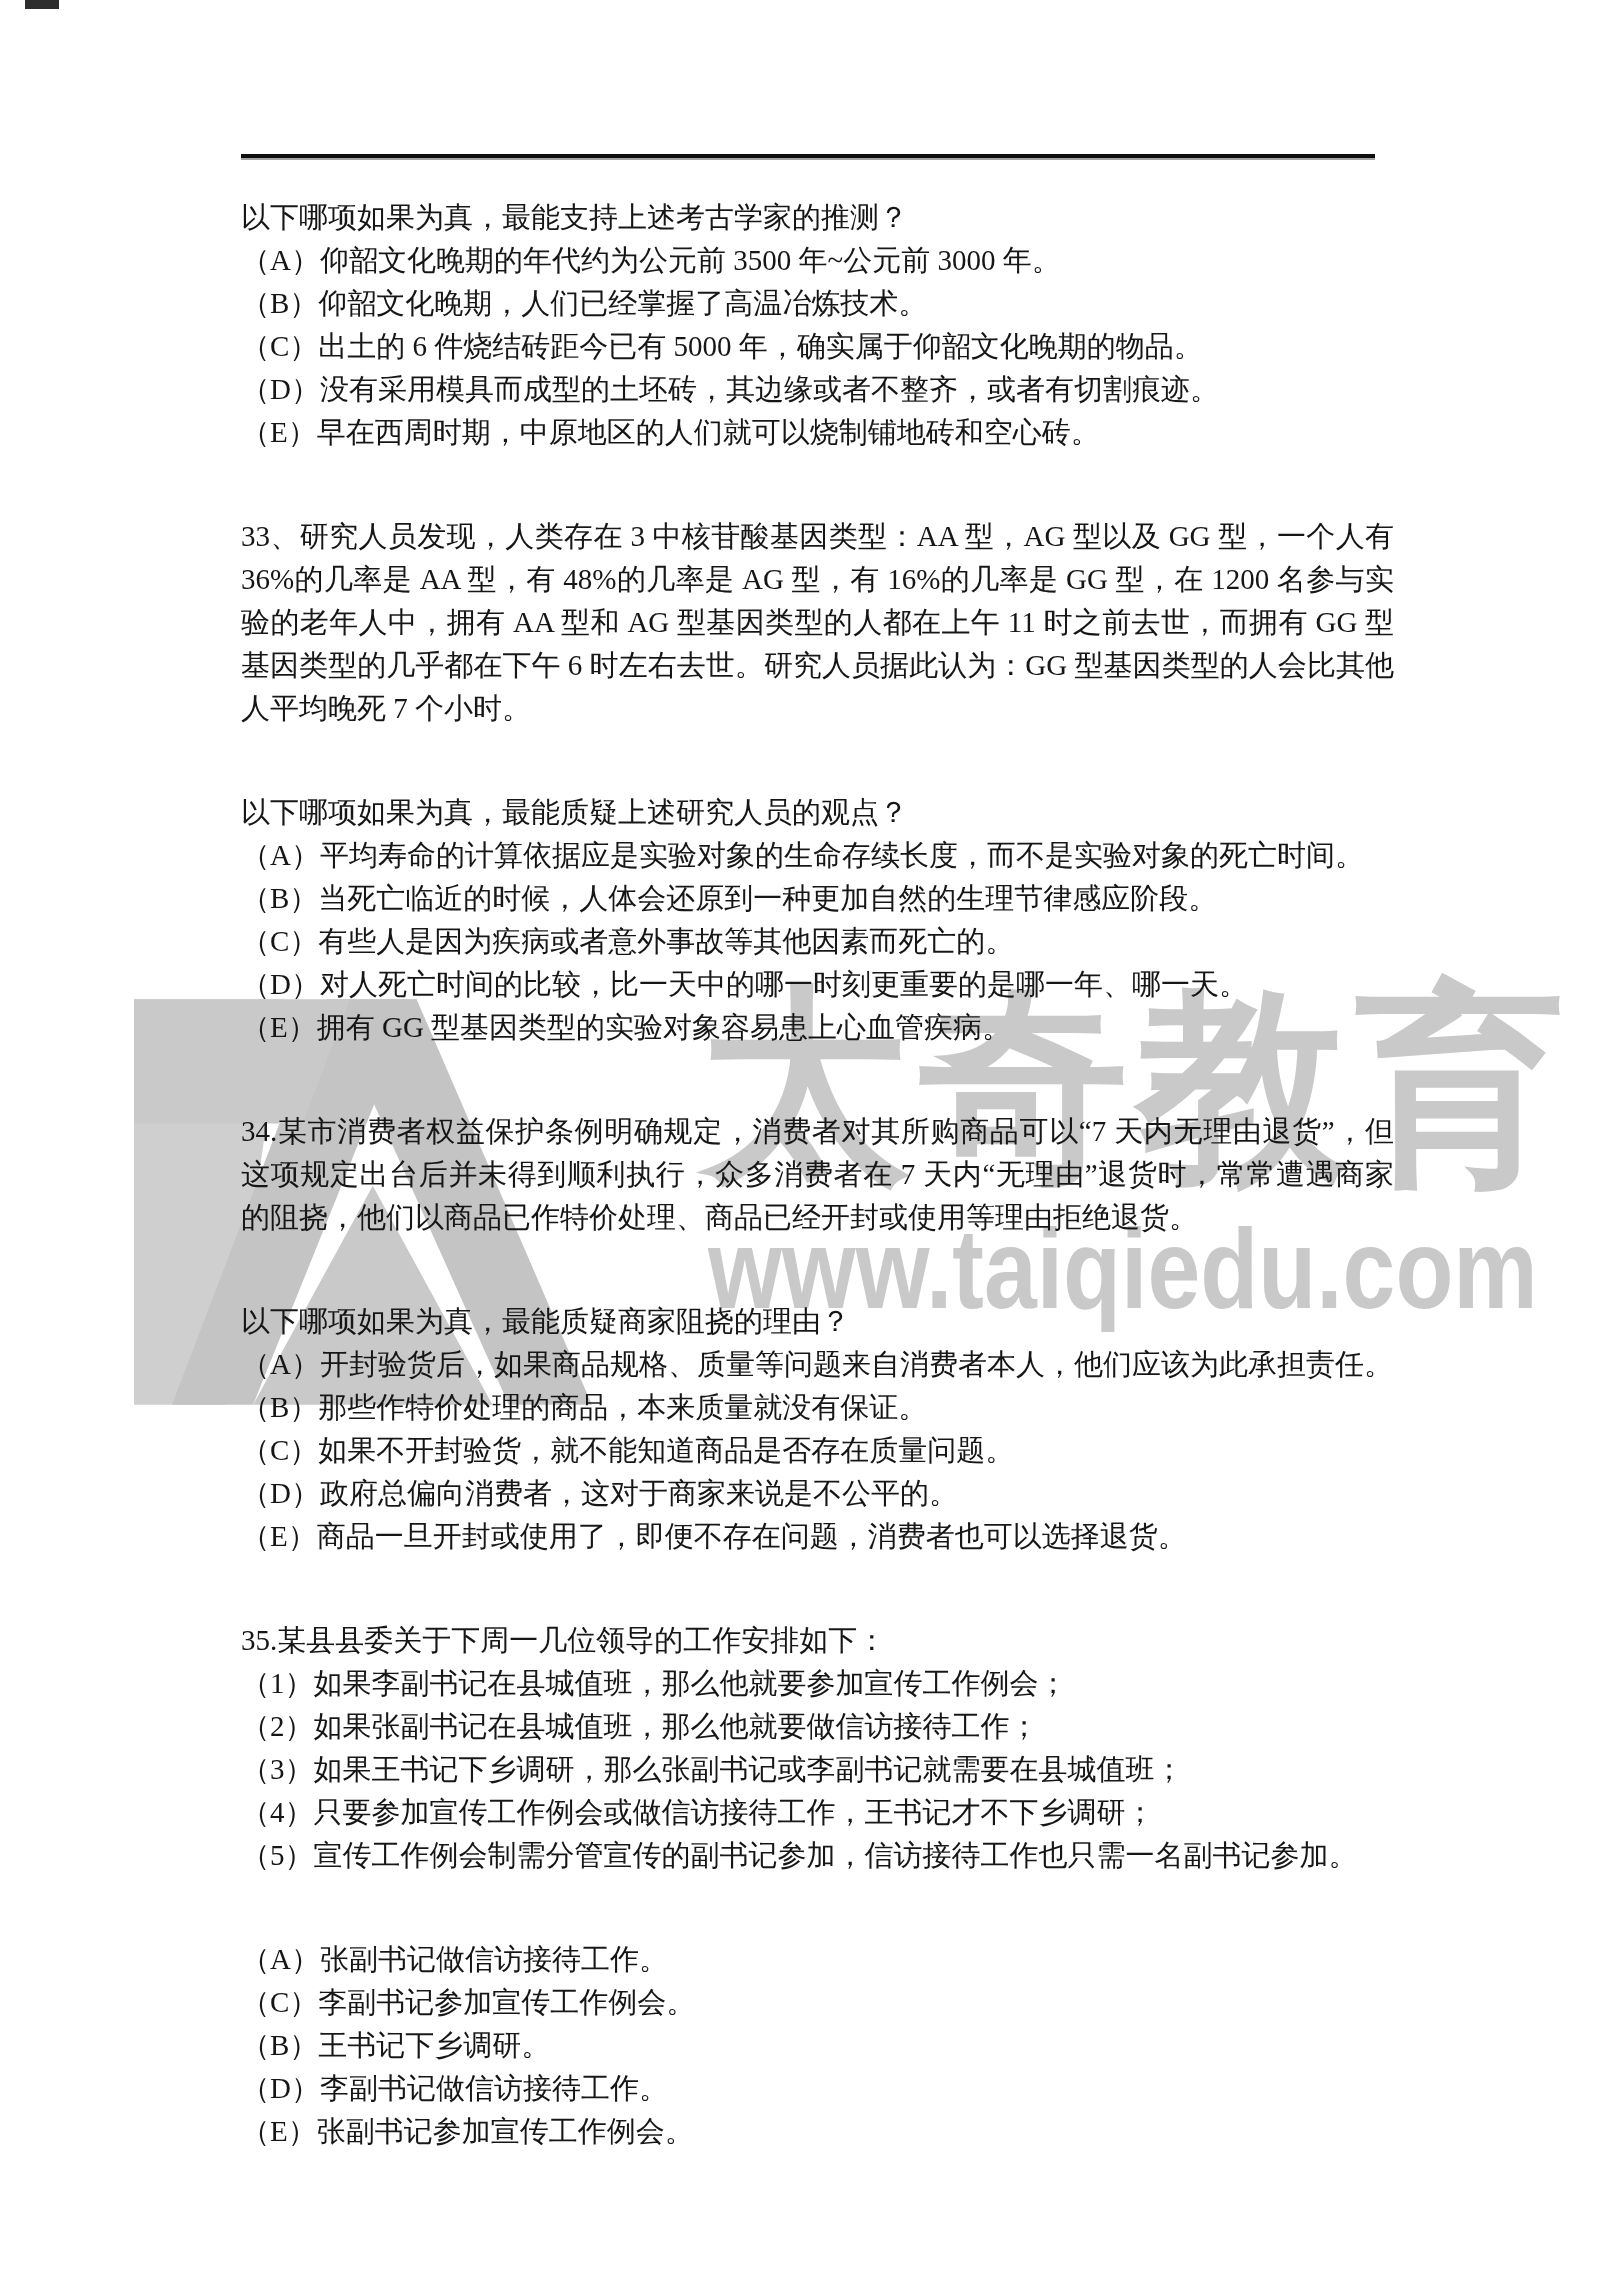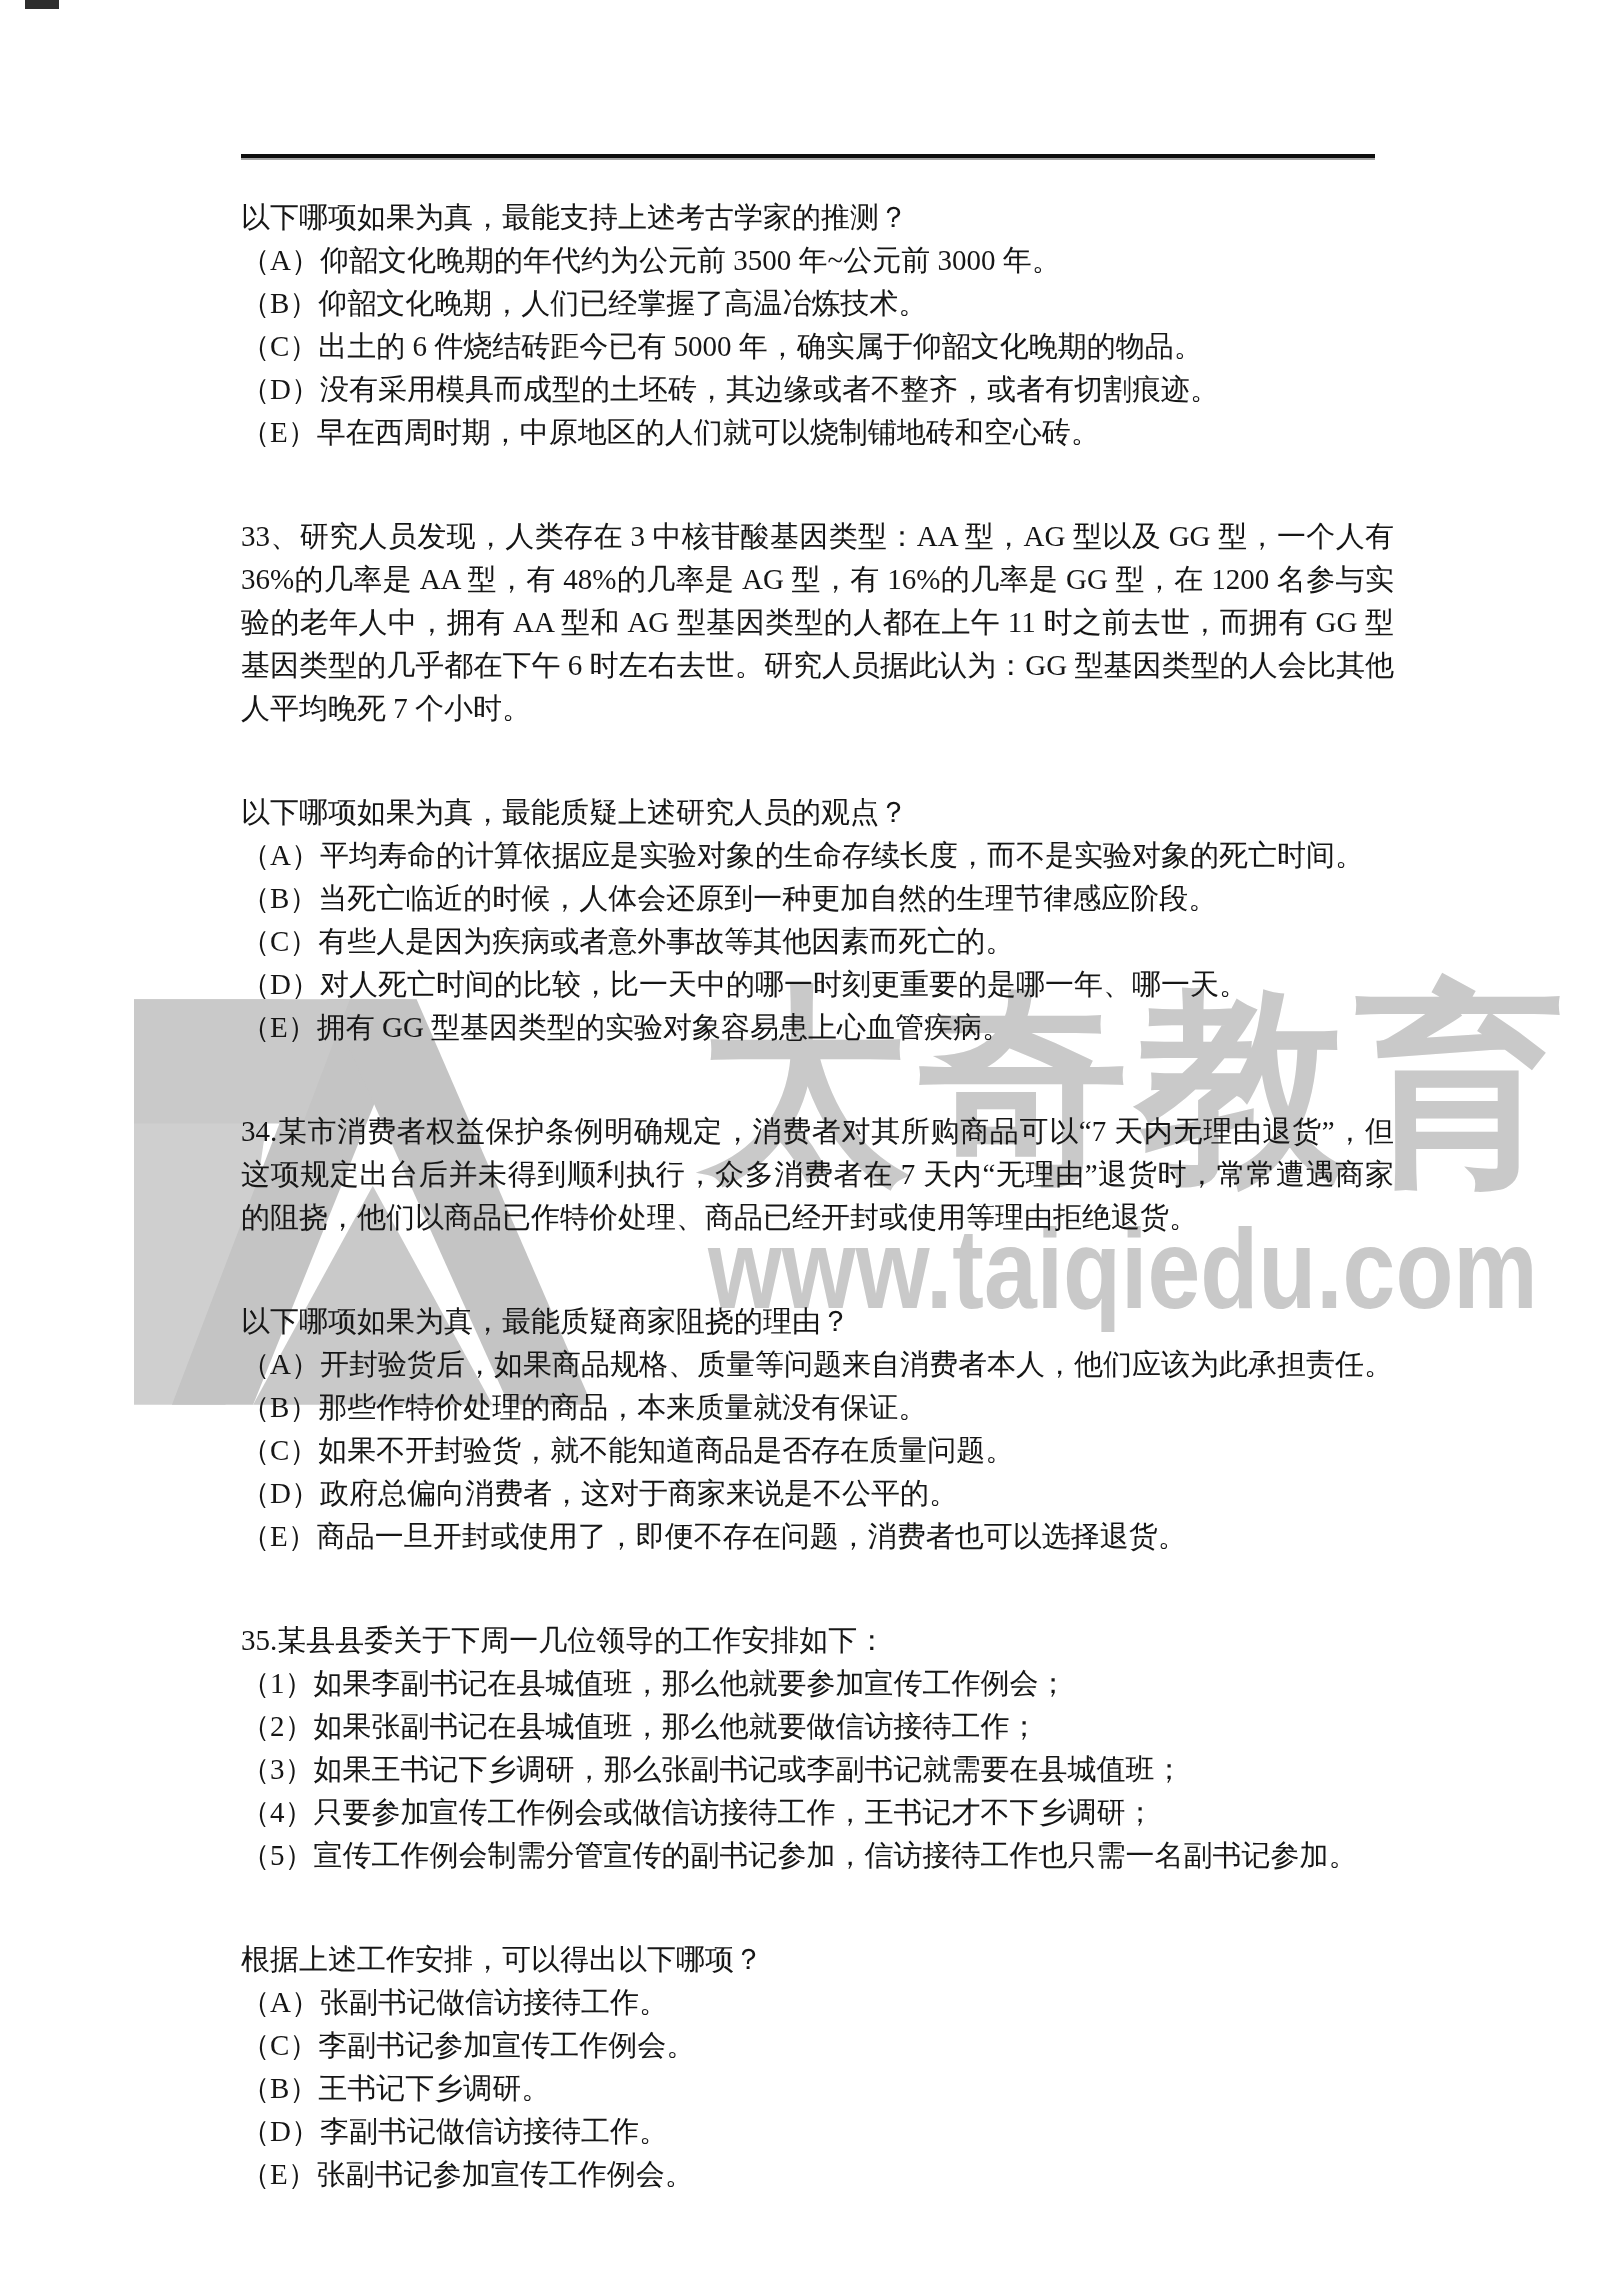--- a/index.html
+++ b/index.html
@@ -112,21 +112,20 @@
     <section class="block">
       <p class="line">35.某县县委关于下周一几位领导的工作安排如下：</p>
       <p class="line"><span class="lbl">（1）</span><span>如果李副书记在县城值班，那么他就要参加宣传工作例会；</span></p>
       <p class="line"><span class="lbl">（2）</span><span>如果张副书记在县城值班，那么他就要做信访接待工作；</span></p>
       <p class="line"><span class="lbl">（3）</span><span>如果王书记下乡调研，那么张副书记或李副书记就需要在县城值班；</span></p>
       <p class="line"><span class="lbl">（4）</span><span>只要参加宣传工作例会或做信访接待工作，王书记才不下乡调研；</span></p>
       <p class="line"><span class="lbl">（5）</span><span>宣传工作例会制需分管宣传的副书记参加，信访接待工作也只需一名副书记参加。</span></p>
     </section>
 
     <section class="block">
-      <p class="line">根据上述工作安排，可以得出以下哪项？</p>
       <p class="line"><span class="lbl">（A）</span><span>张副书记做信访接待工作。</span></p>
       <p class="line"><span class="lbl">（C）</span><span>李副书记参加宣传工作例会。</span></p>
       <p class="line"><span class="lbl">（B）</span><span>王书记下乡调研。</span></p>
       <p class="line"><span class="lbl">（D）</span><span>李副书记做信访接待工作。</span></p>
       <p class="line"><span class="lbl">（E）</span><span>张副书记参加宣传工作例会。</span></p>
     </section>
 
   </main>
 </div>
 

